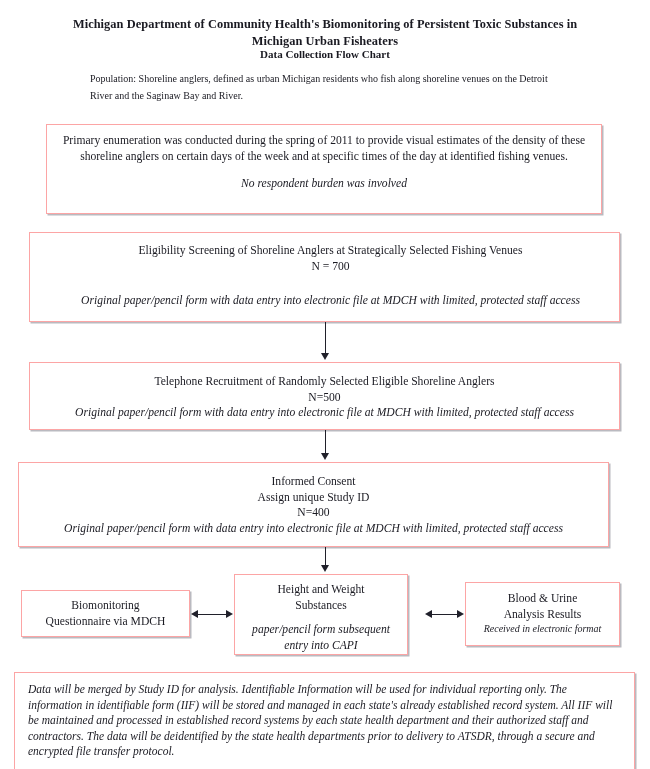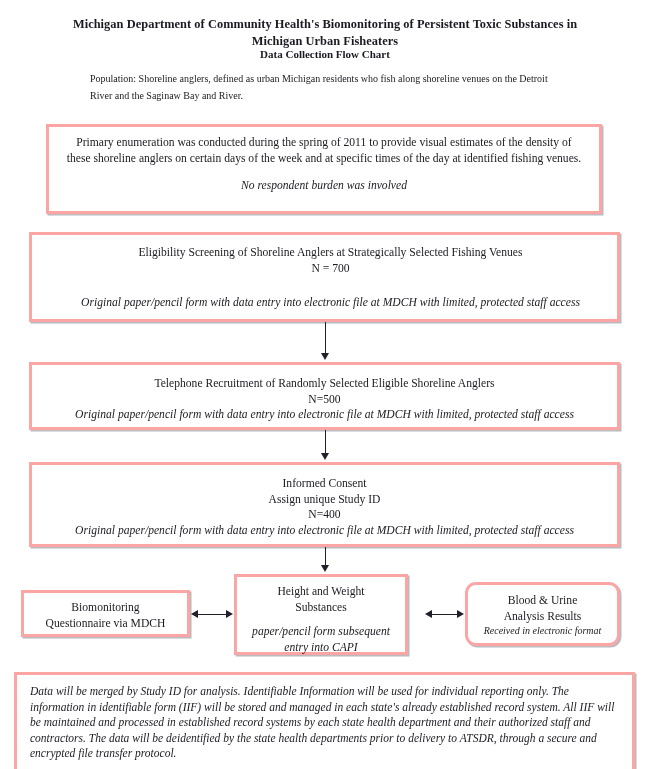--- a/index.html
+++ b/index.html
@@ -51,21 +51,21 @@
     width: 475px;
     text-align: left;
     font-size: 10px;
     line-height: 16.5px;
   }
 
   
   .box {
     position: absolute;
     box-sizing: border-box;
-    border: 3px solid #fca5a5;
+    border: 1px solid #fca5a5;
     background: #ffffff;
     box-shadow: 1.5px 1.5px 0 0 rgba(130,130,140,0.55);
   }
   .box .line {
     text-align: center;
     font-size: 11.6px;
     line-height: 15.5px;
   }
   .box .line.italic {
     font-style: italic;
@@ -99,21 +99,21 @@
   #box-recruitment {
     left: 29px;
     top: 362px;
     width: 591px;
     height: 68px;
     padding: 11px 10px 0 10px;
   }
 
   
   #box-consent {
-    left: 29px;
+    left: 18px;
     top: 462px;
     width: 591px;
     height: 85px;
     padding: 11px 10px 0 10px;
   }
 
   
   #box-questionnaire {
     left: 21px;
     top: 590px;
@@ -128,21 +128,20 @@
     height: 81px;
     padding: 7px 6px 0 6px;
   }
   #box-measurement .spacer { height: 9px; }
   #box-labresults {
     left: 465px;
     top: 582px;
     width: 155px;
     height: 64px;
     padding: 8px 6px 0 6px;
-    border-radius: 11px;
   }
   #box-labresults .line.small {
     font-size: 10px;
     line-height: 13px;
   }
 
   
   #box-disclosure {
     left: 14px;
     top: 672px;

